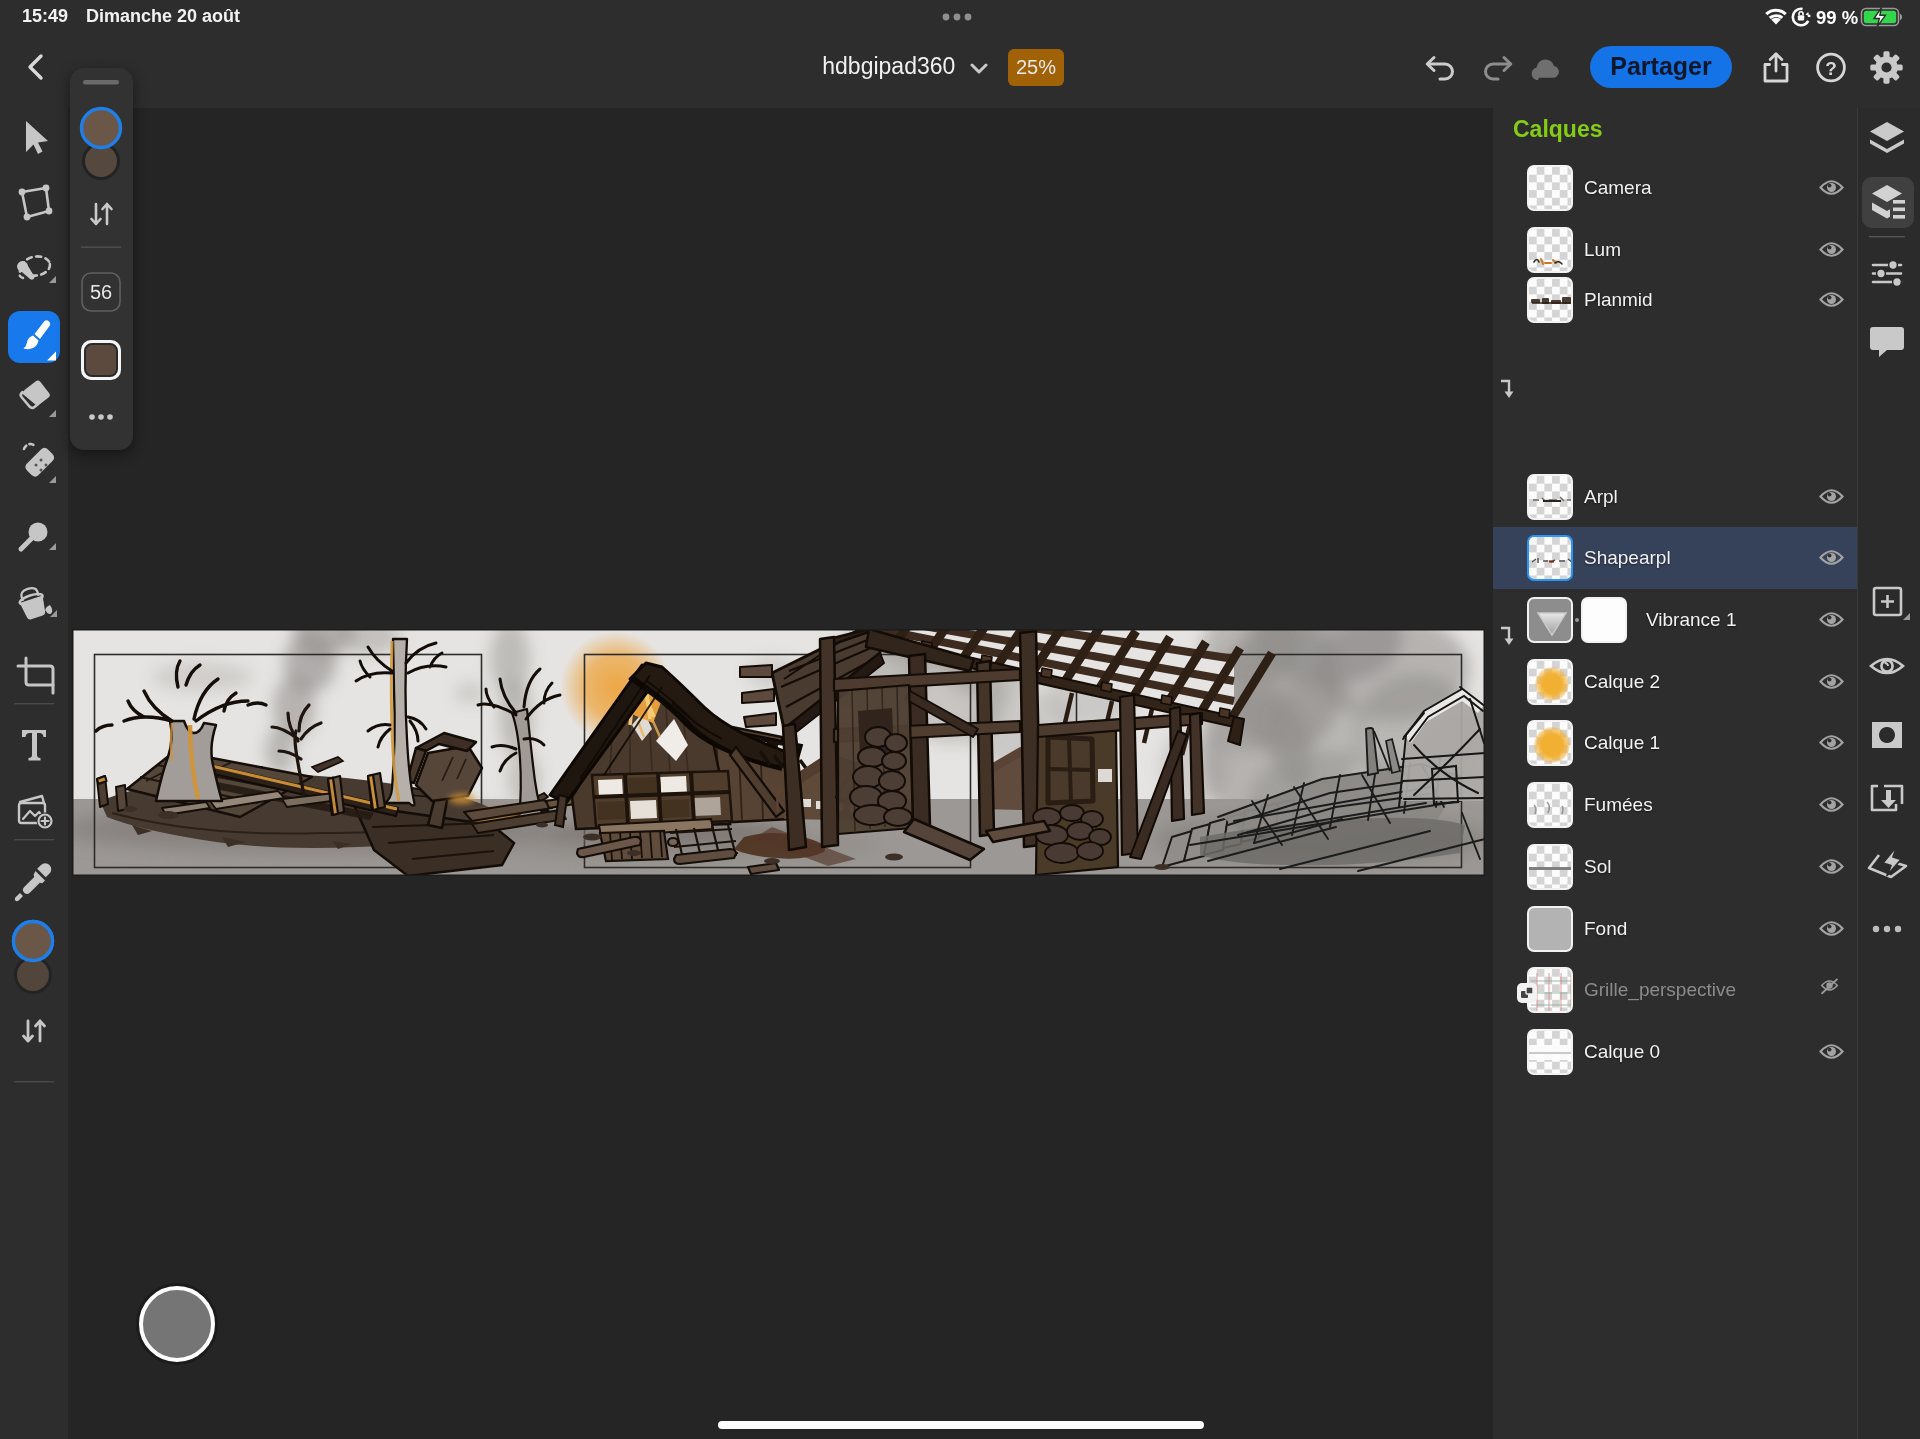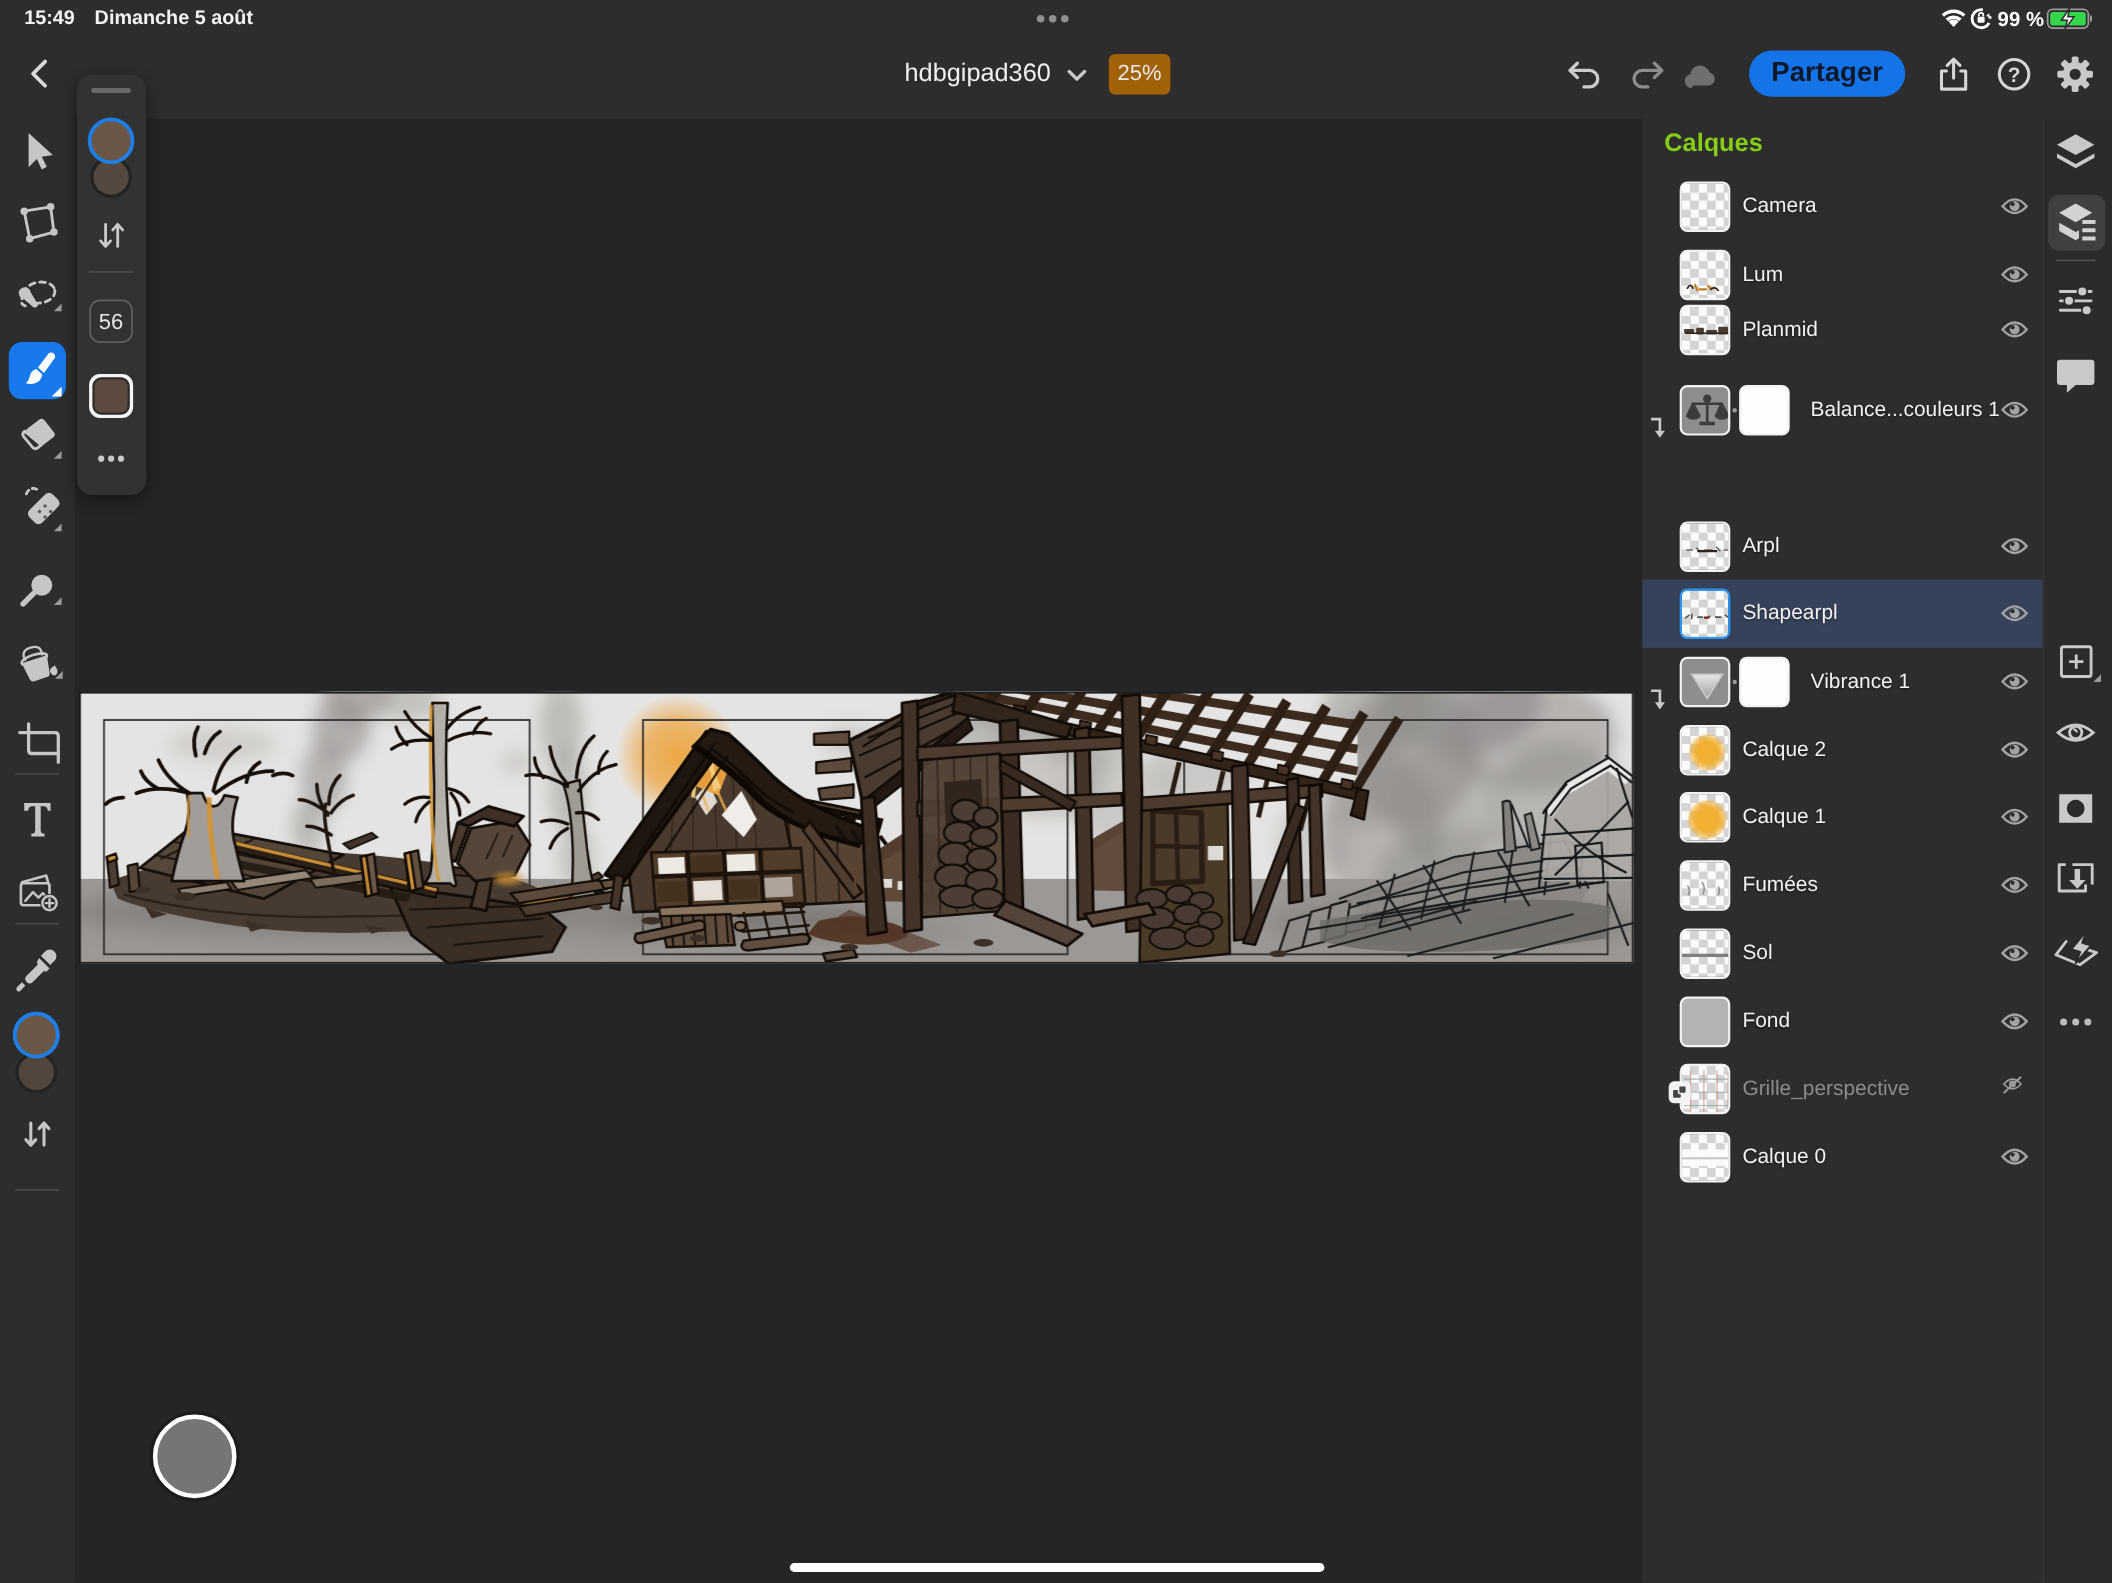--- a/index.html
+++ b/index.html
@@ -495,40 +495,20 @@
           </g>
           <path d="M3 24 h40" stroke="#2c2017" stroke-width="1.4"></path>
         </svg></div>
       <div class="lname">Planmid</div>
   <svg class="eye" style="left:326px;top:22px;" width="25" height="17" viewBox="0 0 25 17">
         <path d="M1.5 8.5 q11 -12.5 22 0 q-11 12.5 -22 0 Z" fill="none" stroke="#a3a3a3" stroke-width="2.2"></path>
         <circle cx="12.5" cy="8.5" r="4.5" fill="#a3a3a3"></circle>
         <circle cx="10.6" cy="6.6" r="1.9" fill="#2e2d2d"></circle>
       </svg>
     </div>
- <div class="lrow" style="top:234px;">
-      <div class="thumb tgray"><svg width="46" height="46" viewBox="0 0 46 46">
-          <g fill="none" stroke="#3c3c3c" stroke-width="2.4" stroke-linejoin="round">
-            <path d="M23 12 v20"></path>
-            <path d="M10 15 h26"></path>
-            <circle cx="23" cy="10.5" r="2.6" fill="#3c3c3c"></circle>
-            <path d="M10 15 l-5 11 a6.5 5 0 0 0 11 0 Z" fill="#3c3c3c"></path>
-            <path d="M36 15 l-5 11 a6.5 5 0 0 0 11 0 Z" fill="#3c3c3c"></path>
-            <path d="M16 33 h14" stroke-width="3"></path>
-          </g>
-        </svg></div>
-  <div style="position:absolute;left:82px;top:29px;width:4px;height:4px;border-radius:50%;background:#9a9a9a;"></div>
-  <div class="thumb thumb2"></div>
-      <div class="lname lname2">Balance...couleurs 1</div>
-  <svg class="eye" style="left:326px;top:22px;" width="25" height="17" viewBox="0 0 25 17">
-        <path d="M1.5 8.5 q11 -12.5 22 0 q-11 12.5 -22 0 Z" fill="none" stroke="#a3a3a3" stroke-width="2.2"></path>
-        <circle cx="12.5" cy="8.5" r="4.5" fill="#a3a3a3"></circle>
-        <circle cx="10.6" cy="6.6" r="1.9" fill="#2e2d2d"></circle>
-      </svg>
-    </div>
  <div class="lrow" style="top:358px;">
       <div class="thumb"><svg width="46" height="46">
           <g stroke="#666" stroke-width="1.4" fill="none">
             <path d="M4 24 h6 M13 22 l3 3 M20 24 h8 M31 21 l4 4 M38 24 h5"></path>
           </g>
           <path d="M14 25 h18" stroke="#2f241b" stroke-width="2"></path>
         </svg></div>
       <div class="lname">Arpl</div>
   <svg class="eye" style="left:326px;top:22px;" width="25" height="17" viewBox="0 0 25 17">
         <path d="M1.5 8.5 q11 -12.5 22 0 q-11 12.5 -22 0 Z" fill="none" stroke="#a3a3a3" stroke-width="2.2"></path>
@@ -664,21 +644,21 @@
     <path d="M3 3 h8 v11" fill="none" stroke="#c9c9c9" stroke-width="2.4"></path>
     <path d="M11 20 l-4.5 -6.5 h9 Z" fill="#c9c9c9"></path>
   </svg>
 <svg class="abs" style="left:1498px;top:625px;" width="20" height="22" viewBox="0 0 20 22">
     <path d="M3 3 h8 v11" fill="none" stroke="#c9c9c9" stroke-width="2.4"></path>
     <path d="M11 20 l-4.5 -6.5 h9 Z" fill="#c9c9c9"></path>
   </svg>
 <div id="righttools"></div>
 
 <div class="statxt" style="left:22px;">15:49</div>
-<div class="statxt" style="left:86px;">Dimanche 5 août</div>
+<div class="statxt" style="left:86px;">Dimanche 20 août</div>
 <svg class="abs" style="left:941px;top:12px;" width="38" height="10" viewBox="0 0 38 10">
 <circle cx="5" cy="5" r="3.4" fill="#8f8f8f"></circle>
     <circle cx="16" cy="5" r="3.4" fill="#8f8f8f"></circle>
     <circle cx="27" cy="5" r="3.4" fill="#8f8f8f"></circle>
 </svg>
 <svg class="abs" style="left:1764px;top:6px;" width="142" height="22" viewBox="0 0 142 22">
 
  <g fill="#fff">
  <path d="M12 18.5 L7.2 13.4 a7.4 7.4 0 0 1 9.6 0 Z"></path>
  <path d="M4.7 10.8 a11.4 11.4 0 0 1 14.6 0 L17.2 13 a8.4 8.4 0 0 0 -10.4 0 Z"></path>

